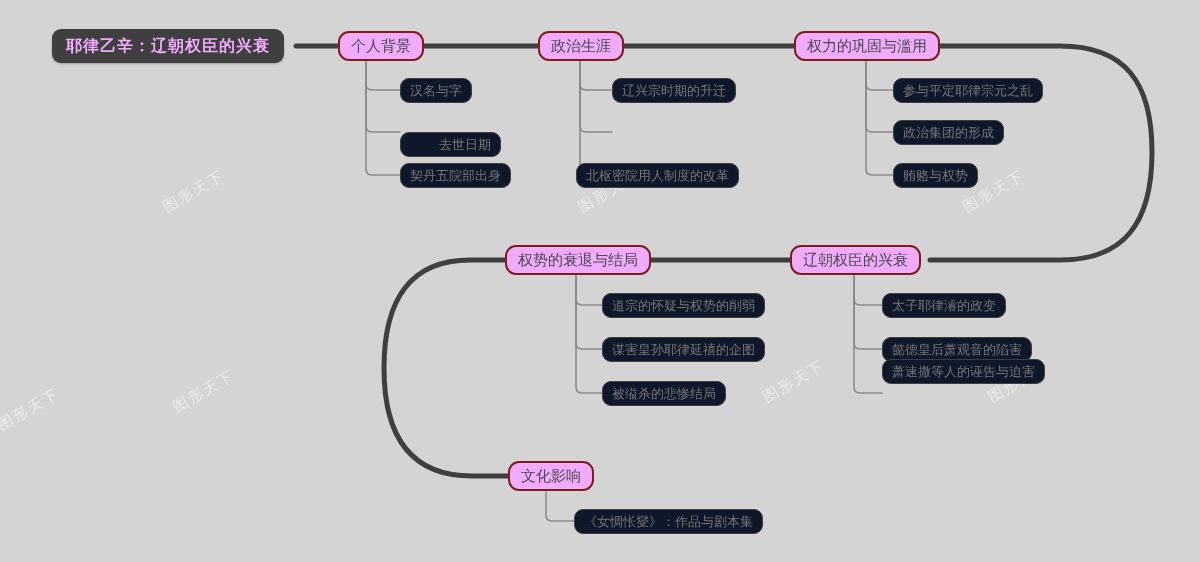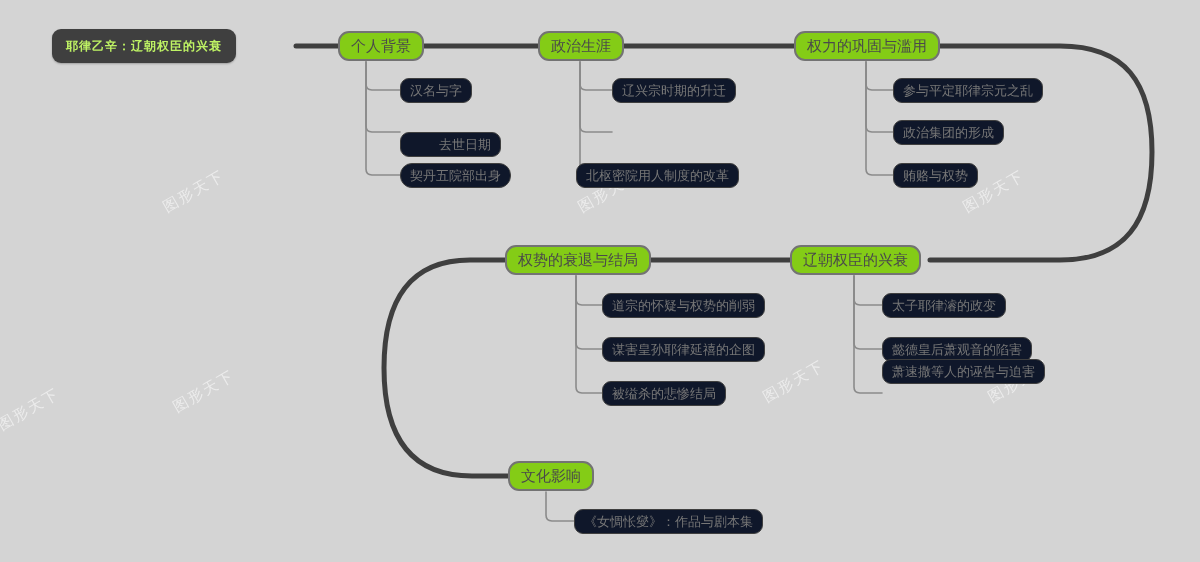--- a/index.html
+++ b/index.html
@@ -19,31 +19,31 @@
     user-select:none;white-space:nowrap;
   }
   .node{
     position:absolute;
     box-sizing:border-box;
     display:flex;align-items:center;justify-content:center;
     white-space:nowrap;
     font-family:"DejaVu Sans","Liberation Sans",sans-serif;
   }
   .root{
-    background:#3f3f3f;color:#bef264;
+    background:#3f3f3f;color:#f0abfc;
     border-radius:9px;
-    font-size:12px;font-weight:bold;
+    font-size:16px;font-weight:bold;
     letter-spacing:1px;
     height:34px;
     padding:0 14px;
     box-shadow:0 1px 2px rgba(0,0,0,0.25);
   }
   .branch{
-    background:#84cc16;color:#4a4a4a;
-    border:2px solid #737373;
+    background:#f0abfc;color:#4a4a4a;
+    border:2px solid #7f1d1d;
     border-radius:11px;
     font-size:15px;
     height:30px;
     padding:8px 11px;
   }
   .leaf{
     background:#0f172a;color:#767676;
     border:1.5px solid #3f3f3f;
     border-radius:9px;
     font-size:13px;
@@ -96,21 +96,21 @@
   <div class="wm" style="left:170px;top:382px;">图形天下</div>
   <div class="wm" style="left:760px;top:372px;">图形天下</div>
   <div class="wm" style="left:-5px;top:400px;">图形天下</div>
   <div class="wm" style="left:985px;top:372px;">图形天下</div>
 
   <div class="node root" style="left:52px;top:29px;">耶律乙辛：辽朝权臣的兴衰</div>
 
   <div class="node branch" style="left:338px;top:31px;">个人背景</div>
   <div class="node leaf" style="left:400px;top:78px;">汉名与字</div>
   <div class="node leaf" style="left:400px;top:132px;padding-left:38px;">去世日期</div>
-  <div class="node leaf" style="left:400px;top:163px;border-radius:12px;">契丹五院部出身</div>
+  <div class="node leaf" style="left:400px;top:163px;">契丹五院部出身</div>
 
   <div class="node branch" style="left:538px;top:31px;">政治生涯</div>
   <div class="node leaf" style="left:612px;top:78px;">辽兴宗时期的升迁</div>
   <div class="node leaf" style="left:576px;top:163px;">北枢密院用人制度的改革</div>
 
   <div class="node branch" style="left:794px;top:31px;">权力的巩固与滥用</div>
   <div class="node leaf" style="left:893px;top:78px;">参与平定耶律宗元之乱</div>
   <div class="node leaf" style="left:893px;top:120px;">政治集团的形成</div>
   <div class="node leaf" style="left:893px;top:163px;">贿赂与权势</div>
 

